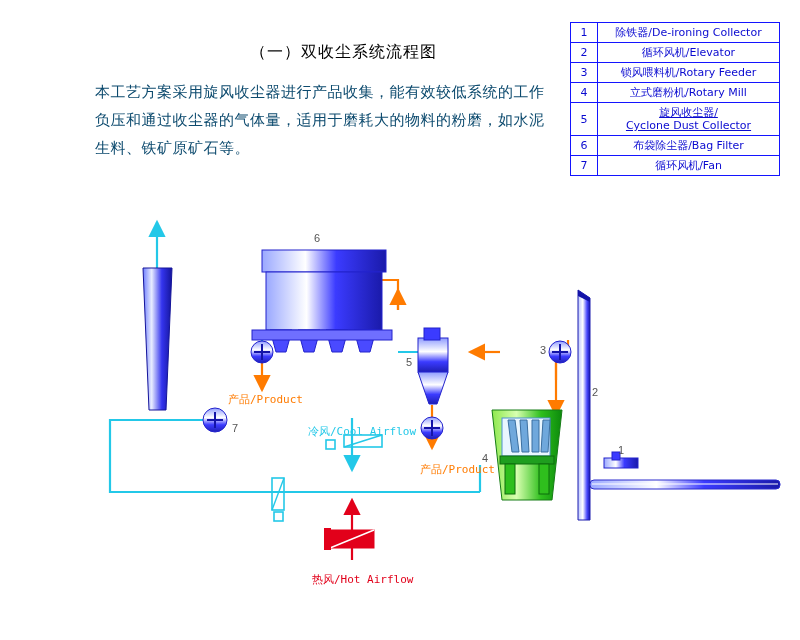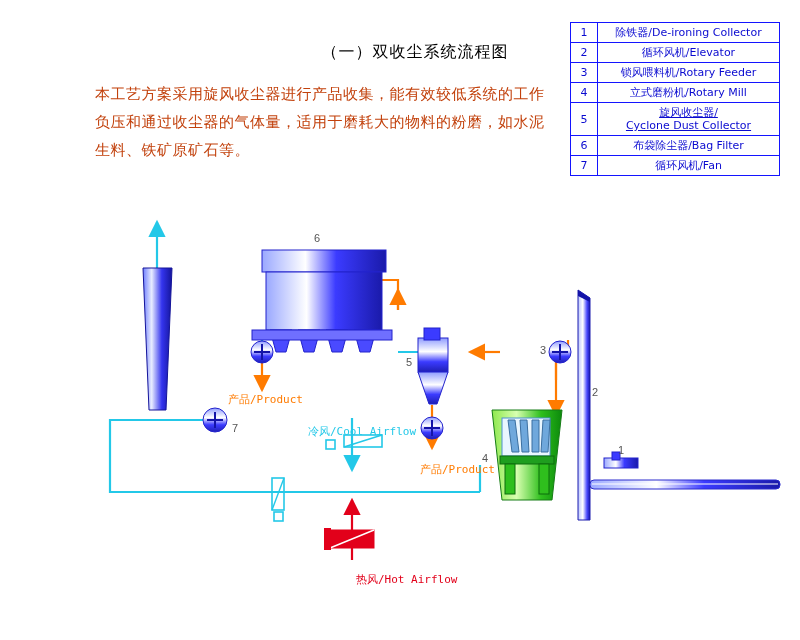--- a/index.html
+++ b/index.html
@@ -8,28 +8,28 @@
     background:#ffffff;
     font-family:"Liberation Sans","DejaVu Sans",sans-serif;
     position:relative;
     overflow:hidden;
   }
   .abs{position:absolute;}
 
   
   #title{
     left:250px;top:42px;width:330px;
-    font-size:16px;color:#000;text-align:center;
+    font-size:16px;color:#000;text-align:left;
     font-family:"DejaVu Sans",sans-serif;
     letter-spacing:1px;
   }
   #intro{
     left:95px;top:80px;width:460px;
-    font-size:15px;color:#c2410c;line-height:28px;
-    font-family:Liberation Sans, sans-serif;
+    font-size:15px;color:#0c4a6e;line-height:28px;
+    font-family:Liberation Mono, monospace;
     letter-spacing:.5px;
   }
 
   
   #legend{
     left:570px;top:22px;width:210px;
     border-collapse:collapse;
     border:1px solid #1414ff;
   }
   #legend td{
@@ -47,21 +47,21 @@
   #flow{position:absolute;left:0;top:0;width:800px;height:640px;}
 
   .lbl{
     position:absolute;
     font-size:11px;
     font-family:"DejaVu Sans Mono","DejaVu Sans",monospace;
     white-space:nowrap;
   }
   .lbl.orange{color:#ff7b00;}
   .lbl.cyan{color:#23c8e8;}
-  .lbl.red{color:#e2001a;margin-left:44px;}
+  .lbl.red{color:#e2001a;}
   .lbl.num{color:#555;font-family:"Liberation Sans",sans-serif;font-size:11px;}
 </style>
 </head>
 <body>
 
 <div class="abs" id="title">（一）双收尘系统流程图</div>
 <div class="abs" id="intro">本工艺方案采用旋风收尘器进行产品收集，能有效较低系统的工作负压和通过收尘器的气体量，适用于磨耗大的物料的粉磨，如水泥生料、铁矿原矿石等。</div>
 
 <table id="legend" class="abs">
   <tbody>

